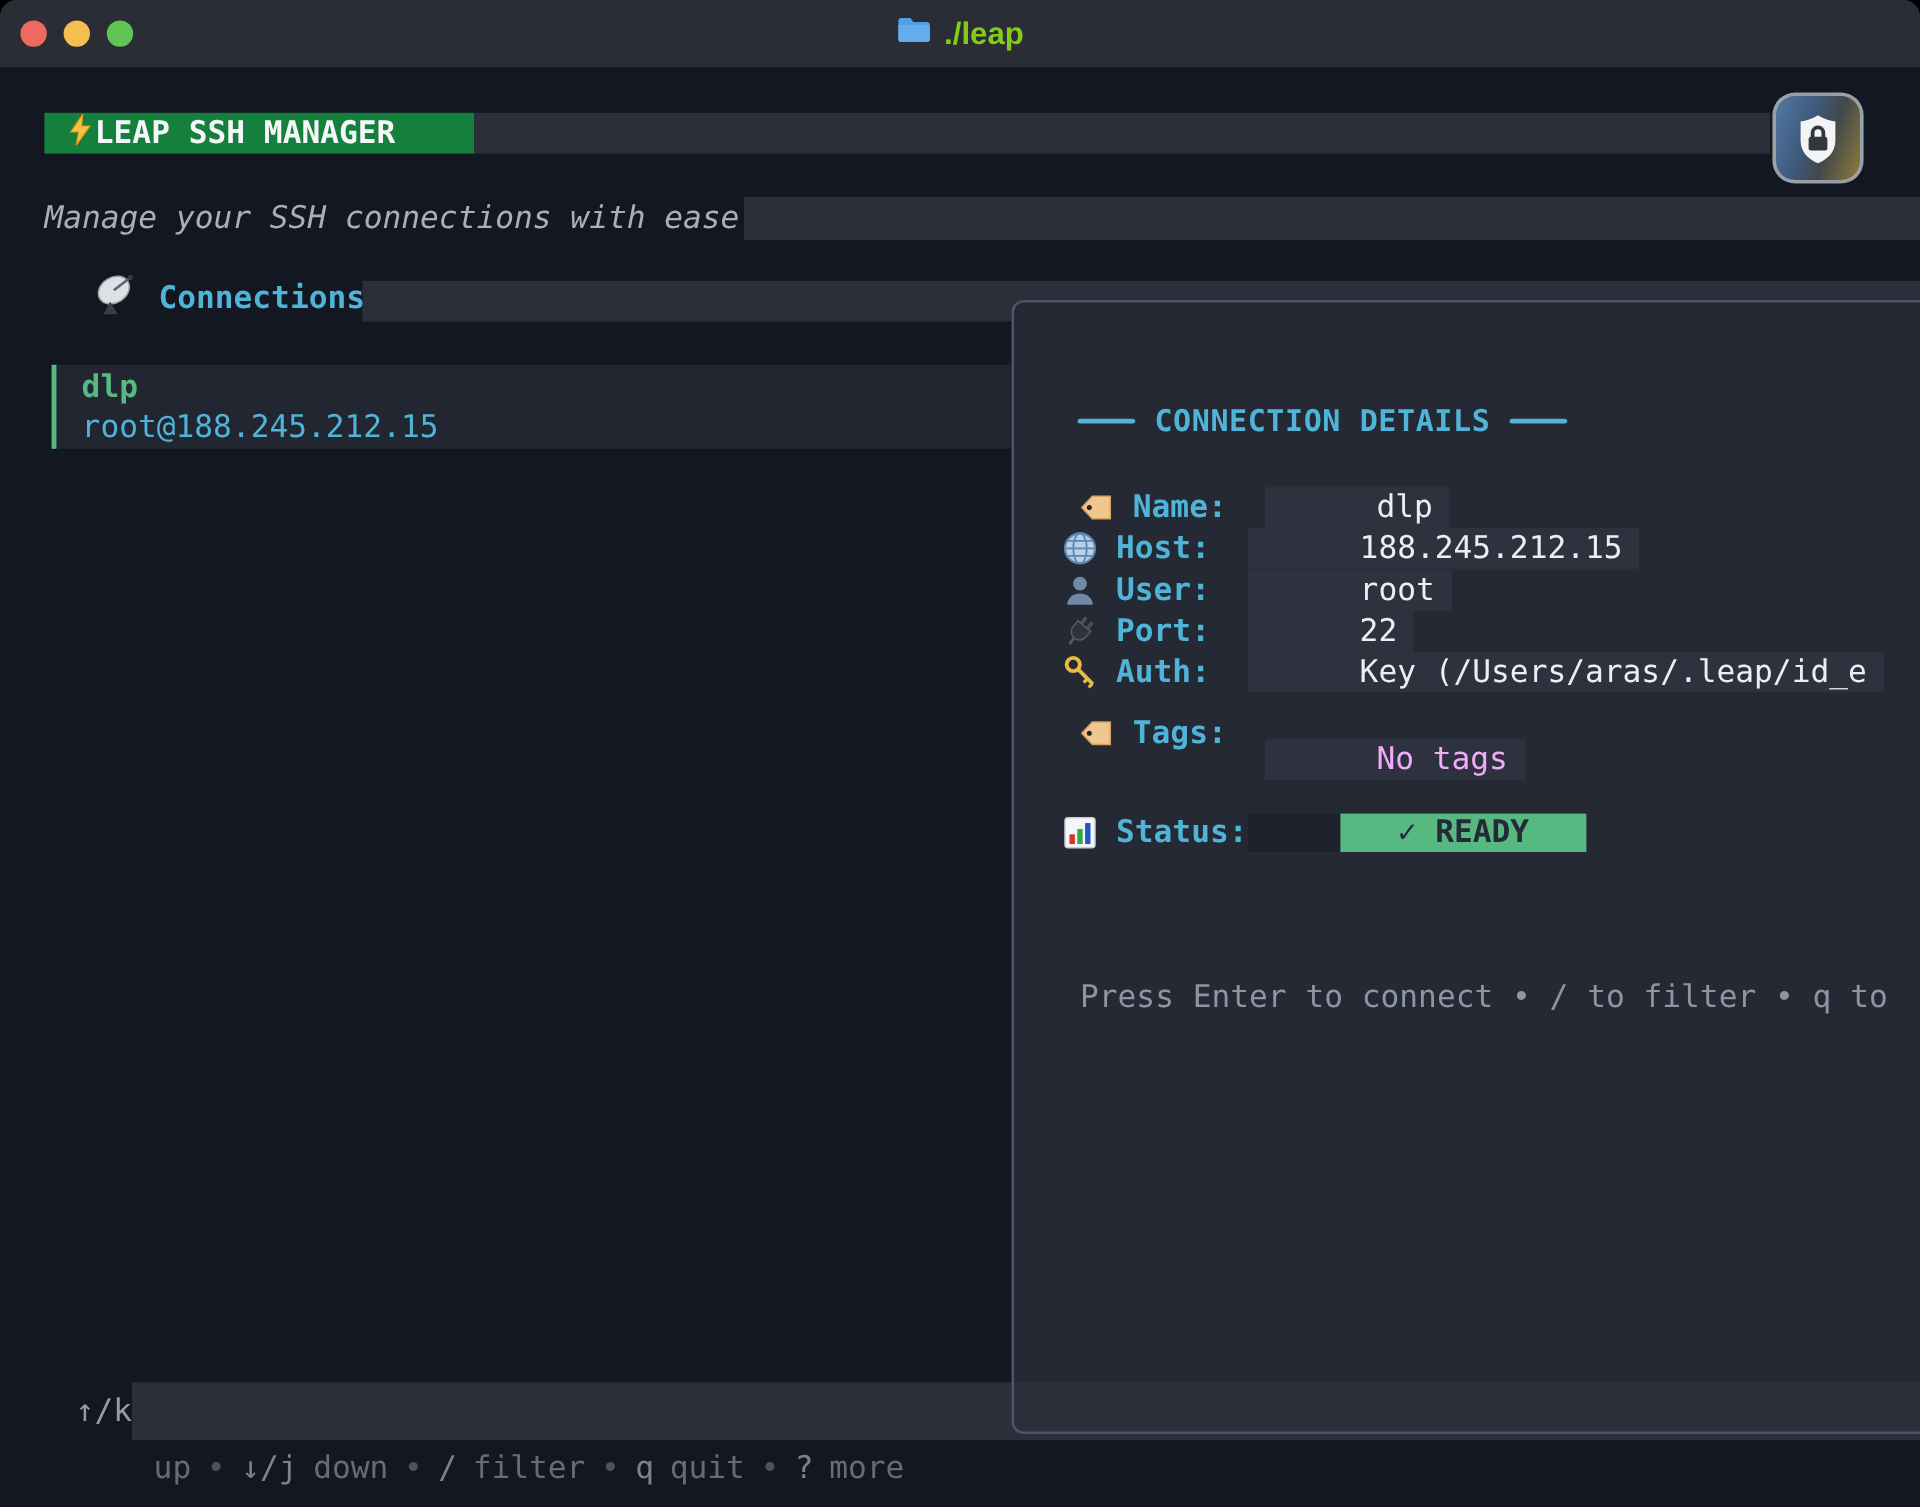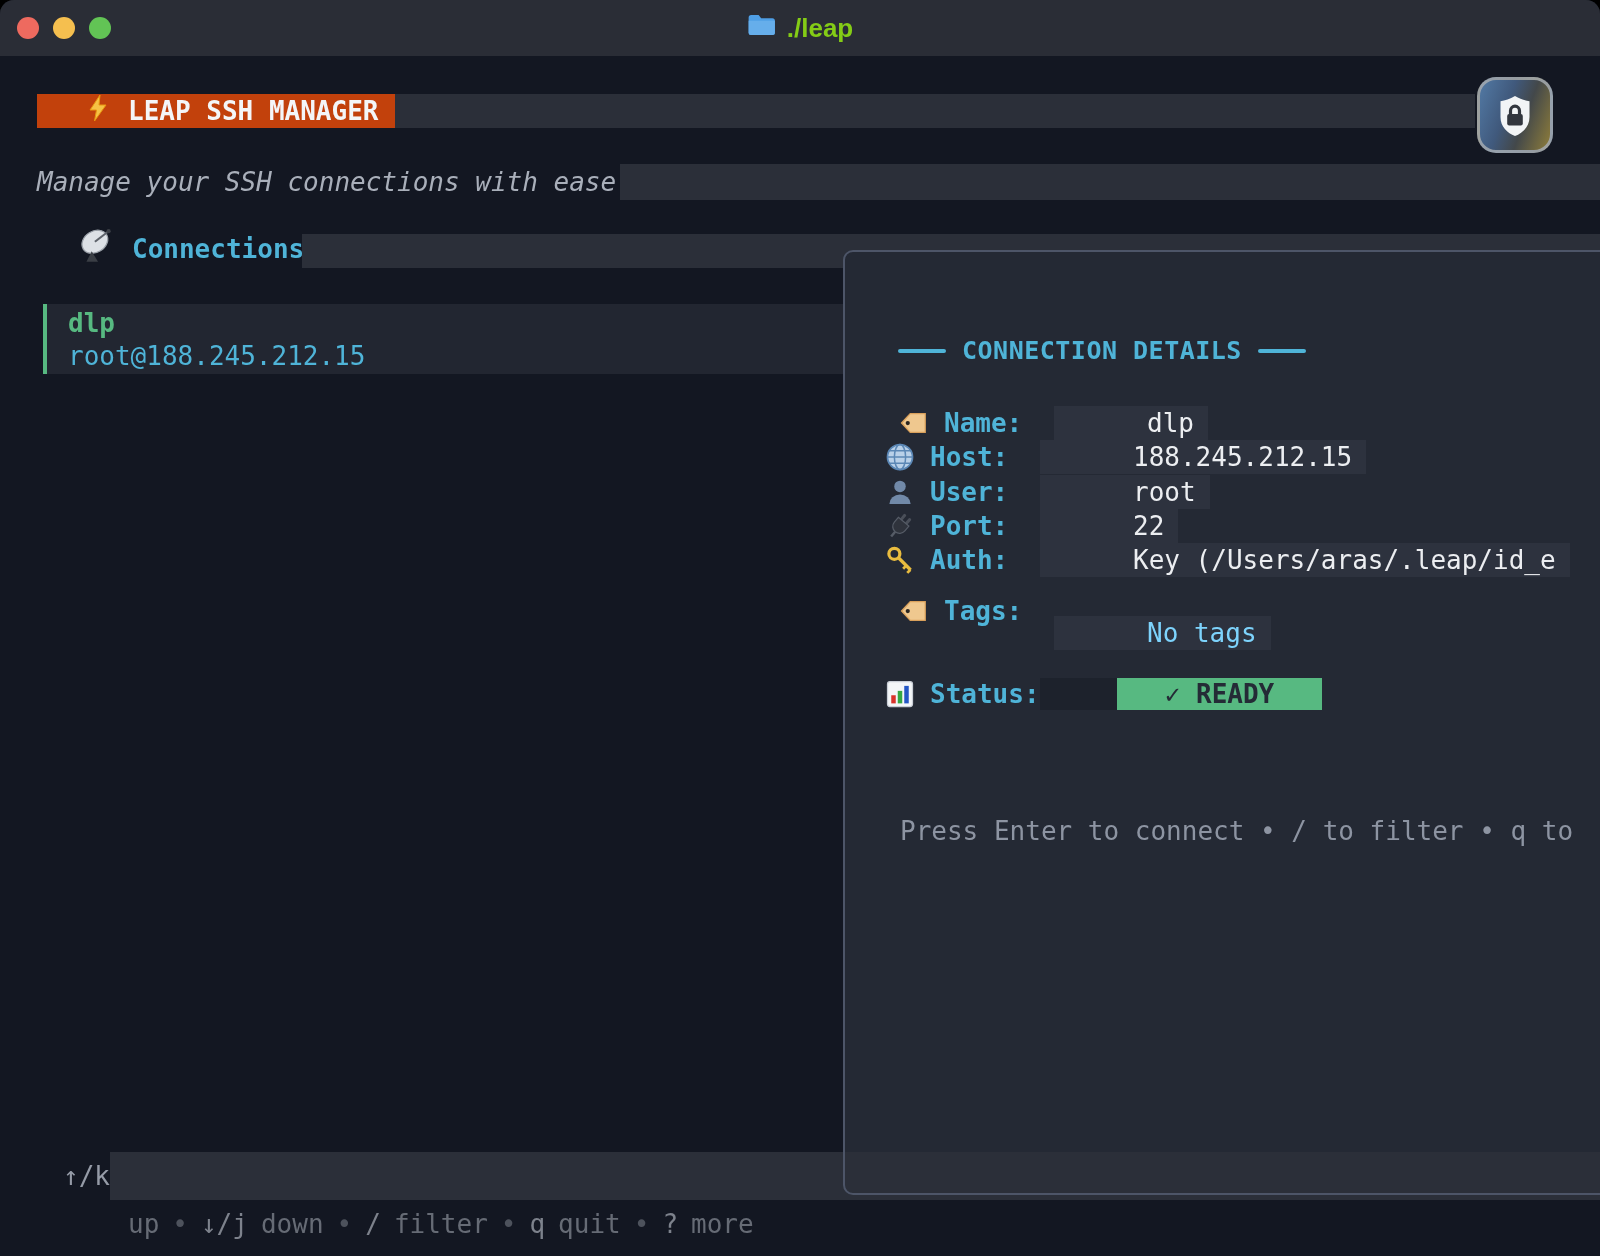--- a/index.html
+++ b/index.html
@@ -16,22 +16,22 @@
   .light.red{background:#ee6a5f;}
   .light.yellow{background:#f5bf4f;}
   .light.green{background:#62c455;}
   .tb-title{
     position:absolute;left:50%;top:0;transform:translateX(-50%);height:56px;
     display:flex;align-items:center;gap:10px;
     font-family:"Liberation Sans",sans-serif;font-weight:bold;font-size:26px;color:#84cc16;
   }
   
   .badge{
-    position:absolute;left:37px;top:94px;width:358px;height:34px;background:#c2410c;
-    display:flex;align-items:center;gap:18px;padding-left:49px;box-sizing:border-box;
+    position:absolute;left:37px;top:94px;width:358px;height:34px;background:#15803d;
+    display:flex;align-items:center;padding-left:18px;box-sizing:border-box;
     color:#f4f6f8;font-weight:bold;z-index:1;
   }
   .badge-ext{position:absolute;left:395px;top:94px;width:1080px;height:34px;background:#2b2f39;z-index:1;}
   .app-icon{
     position:absolute;left:1477px;top:77px;width:76px;height:76px;border-radius:19px;
     background:linear-gradient(110deg,#5279a4 0%,#40597c 38%,#43484a 62%,#8e7d3a 100%);
     border:3px solid rgba(165,170,176,0.85);box-sizing:border-box;
     display:flex;align-items:center;justify-content:center;z-index:6;
   }
   
@@ -54,21 +54,21 @@
   .panel-border{position:absolute;left:843px;top:250px;width:790px;height:945px;
     border:2px solid #4d5568;border-radius:10px;box-sizing:border-box;z-index:5;pointer-events:none;}
   .panel-head{position:absolute;left:55px;top:86px;display:flex;align-items:center;gap:16px;}
   .head-line{width:48px;height:4px;background:#4fb4d8;border-radius:2px;}
   .panel-title{color:#4fb4d8;font-weight:bold;font-size:25px;letter-spacing:0.5px;}
   .field-row{position:absolute;left:41px;height:34px;display:flex;align-items:center;}
   .field-row.shift{margin-left:14px;}
   .f-icon{width:32px;height:32px;display:flex;align-items:center;justify-content:center;flex:0 0 32px;}
   .f-label{color:#4fb4d8;font-weight:bold;width:110px;margin-left:14px;flex:0 0 auto;}
   .f-cell{background:#2d323e;padding:2px 14px 2px 93px;line-height:30px;color:#eceef1;}
-  .f-cell.muted{color:#7dd3fc;margin-top:44px;}
+  .f-cell.muted{color:#f0abfc;margin-top:44px;}
   .status-cell{background:#1d222c;width:77px;height:32px;}
   .status-badge{
     background:#57b981;width:205px;height:32px;display:flex;align-items:center;justify-content:center;
     color:#242b36;font-weight:bold;
   }
   .hint{position:absolute;left:39px;top:566px;color:#8d94a2;margin-left:18px;}
   
   .help-band{position:absolute;left:110px;top:1152px;width:1490px;height:48px;background:#2b2f39;z-index:3;}
   .help-prefix{position:absolute;left:63px;top:1152px;height:48px;display:flex;align-items:center;
     color:#959ba7;z-index:4;}

